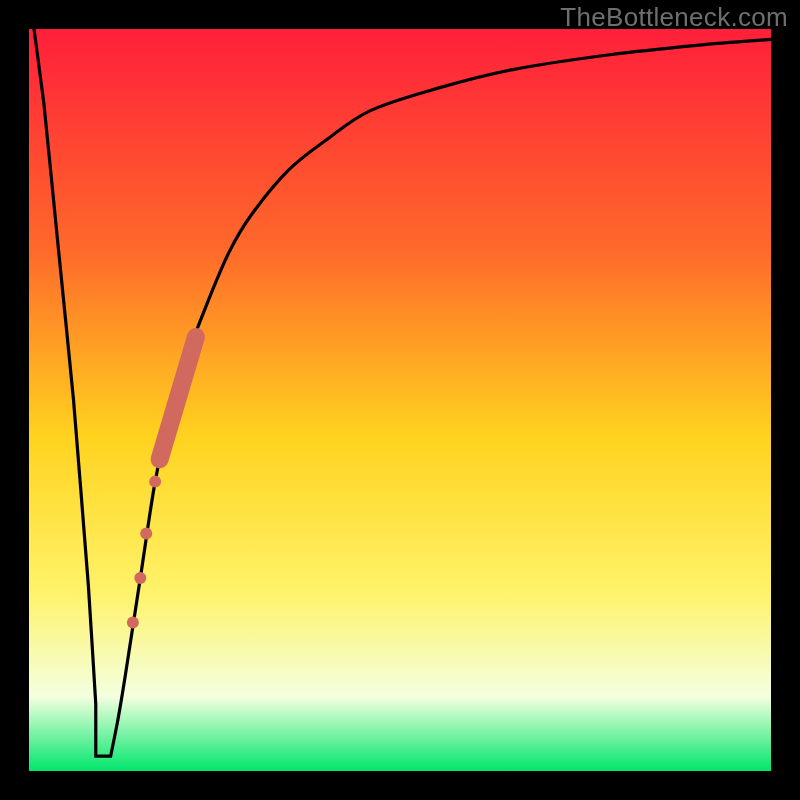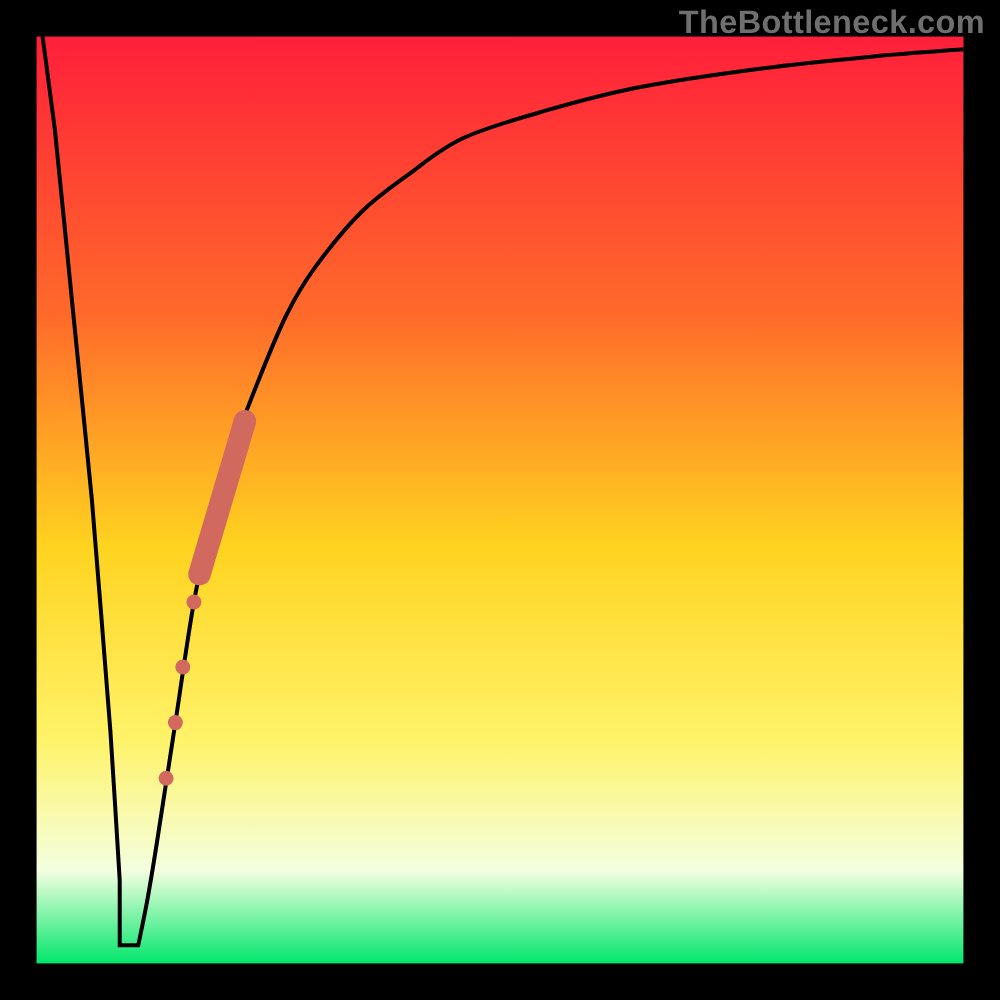--- a/index.html
+++ b/index.html
@@ -26,21 +26,21 @@
     height: 742px;
     overflow: hidden;
   }
   .watermark {
     position: absolute;
     top: 2px;
     right: 12px;
     color: #6f6f6f;
     font-size: 26px;
     letter-spacing: 0.3px;
-    font-weight: 700;
+    font-weight: 400;
   }
   svg { display: block; }
 </style>
 </head>
 <body>
 
 <div class="frame">
 
   <div class="watermark">TheBottleneck.com</div>
 

